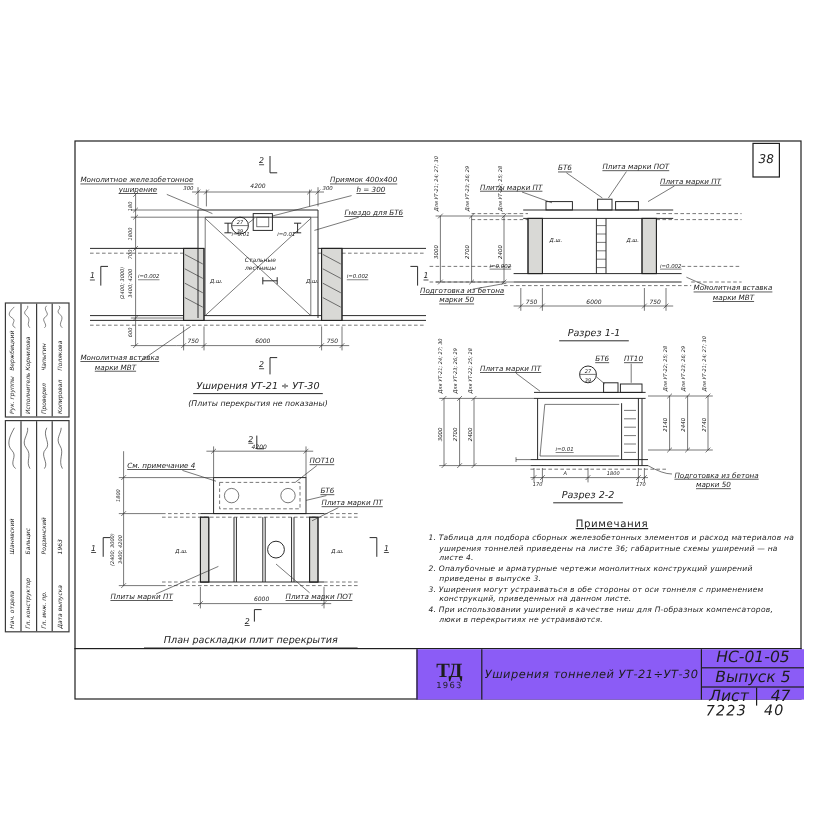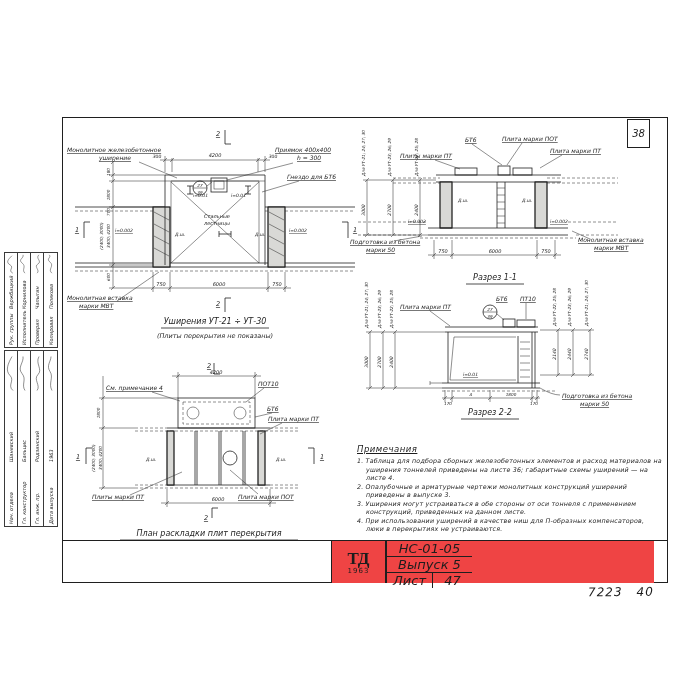--- a/index.html
+++ b/index.html
@@ -11,28 +11,28 @@
              background:#fff;display:flex;align-items:center;justify-content:center;
              font-style:italic;font-size:10px;box-sizing:border-box}
   svg.drw{position:absolute;overflow:visible}
   svg text{font-family:"DejaVu Sans",sans-serif;font-style:italic;fill:#1d1d1d}.t5{font-size:5px}.t45{font-size:4.5px}.t4{font-size:4.2px}
   .t6{font-size:6px}.t8{font-size:8px}.t65{font-size:6.5px}
   .ln{stroke:#222;stroke-width:.8;fill:none}
   .lt{stroke:#333;stroke-width:.55;fill:none}
   .dsh{stroke-dasharray:3 2}
   .hat{fill:#d9d9d6}
   .notes{position:absolute;left:357px;top:428px;width:306px}
-  .notes h3{margin:16px 0 3px 0;font-size:8.5px;font-style:italic;font-weight:normal;
+  .notes h3{margin:4px 0 3px 0;text-align:center;font-size:8.5px;font-weight:normal;
             text-decoration:underline;letter-spacing:.5px}
   .notes ol{margin:0;padding:0;list-style:none}
   .notes li{font-size:6.3px;font-style:italic;line-height:1.35;padding-left:9px;text-indent:-9px;
             letter-spacing:.2px}
   .tbline{position:absolute;left:62px;top:540px;width:606px;border-top:1.4px solid #1f1f1f}
-  .titleblock{position:absolute;left:331px;top:541px;width:323px;height:42px;display:flex;
-              border-left:1.3px solid #1f1f1f;box-sizing:border-box;background:#ef4444}
+  .titleblock{position:absolute;left:347px;top:541px;width:323px;height:42px;display:flex;
+              border-left:1.3px solid #1f1f1f;box-sizing:border-box;background:#8b5cf6}
   .tb-logo{width:54px;border-right:1.3px solid #1f1f1f;display:flex;flex-direction:column;
            align-items:center;justify-content:center;box-sizing:border-box}
   .tb-logo .big{font-family:"Liberation Serif",serif;font-weight:bold;font-size:17px;line-height:1}
   .tb-logo .yr{font-size:7px;letter-spacing:1px}
   .tb-title{flex:1;display:flex;align-items:center;justify-content:center;font-style:italic;
             font-size:9.5px;letter-spacing:.4px}
   .tb-right{width:86px;border-left:1.3px solid #1f1f1f;display:flex;flex-direction:column;box-sizing:border-box}
   .tb-right .row{flex:1;border-bottom:1px solid #1f1f1f;display:flex;align-items:center;
                  justify-content:center;font-style:italic;font-size:13px;box-sizing:border-box}
   .tb-right .row:last-child{border-bottom:none}
@@ -349,20 +349,21 @@
       <li>4. При использовании уширений в качестве ниш для П-образных компенсаторов, люки в перекрытиях не устраиваются.</li>
     </ol>
   </div>
 
   <div class="tbline"></div>
   <div class="titleblock">
     <div class="tb-logo">
       <div class="big">ТД</div>
       <div class="yr">1963</div>
     </div>
+    <div class="tb-title">Уширения тоннелей УТ-21÷УТ-30</div>
     <div class="tb-right">
       <div class="row">НС-01-05</div>
       <div class="row">Выпуск 5</div>
       <div class="row split">
         <div class="c1">Лист</div>
         <div class="c2">47</div>
       </div>
     </div>
   </div>
   <div class="handnote">

